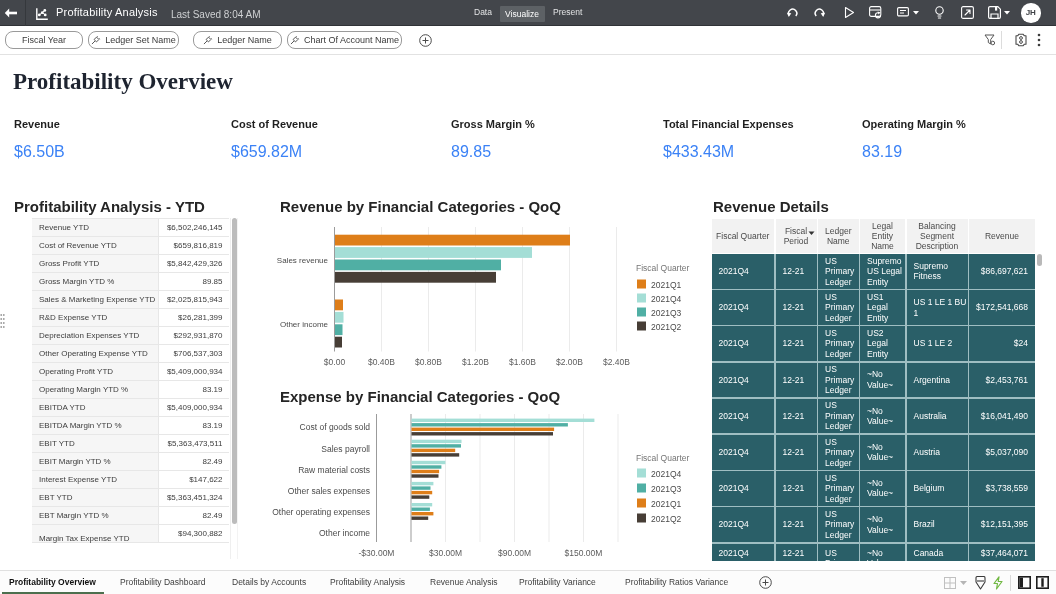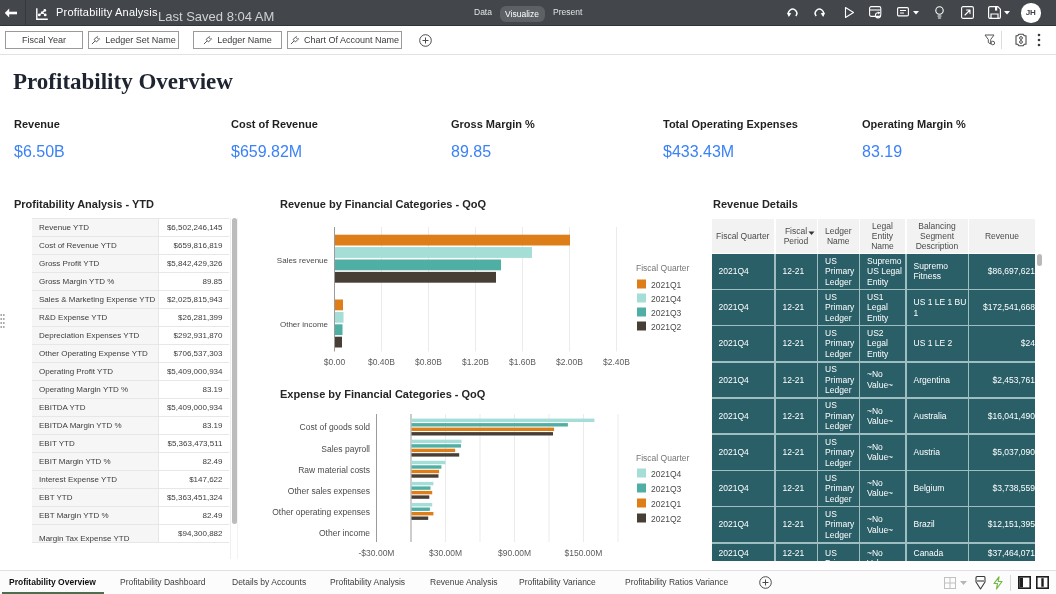--- a/index.html
+++ b/index.html
@@ -1,46 +1,46 @@
 <!DOCTYPE html>
 <html><head><meta charset="utf-8"><style>
 *{margin:0;padding:0;box-sizing:border-box}
 html,body{width:1056px;height:594px;overflow:hidden;font-family:"Liberation Sans",sans-serif;background:#fff}
 #page{position:relative;width:1056px;height:594px;background:#fff}
 .abs{position:absolute}
 
 #topbar{position:absolute;left:0;top:0;width:1056px;height:26px;background:#43464b;color:#fff;border-bottom:1px solid #303337}
 #topbar .divider{position:absolute;left:25px;top:0;width:1px;height:26px;background:#35383c}
 #tb-title{position:absolute;left:56px;top:6px;font-size:11px;color:#fff;letter-spacing:.2px}
-#tb-saved{position:absolute;left:158px;top:8.5px;font-size:13px;color:#cfd1d3}
+#tb-saved{position:absolute;left:171px;top:8.5px;font-size:10px;color:#cfd1d3}
 .tb-tab{position:absolute;top:7px;font-size:8.5px;color:#e3e4e5}
-#tb-viz{left:499.5px;top:6px;width:45px;height:16px;background:#5d6165;border-radius:6px;color:#fff;display:flex;align-items:center;justify-content:center;padding:0}
+#tb-viz{left:499.5px;top:6px;width:45px;height:16px;background:#5d6165;border-radius:1px;color:#fff;display:flex;align-items:center;justify-content:center;padding:0}
 
 #filterbar{position:absolute;left:0;top:27px;width:1056px;height:28px;background:#fff;border-bottom:1px solid #e2e2e2}
-.chip{position:absolute;top:31px;height:18px;border:1px solid #9a9a9a;border-radius:0;font-size:9px;color:#3a3a3a;display:flex;align-items:center;justify-content:center;background:#fff}
+.chip{position:absolute;top:31px;height:18px;border:1px solid #9a9a9a;border-radius:8px;font-size:9px;color:#3a3a3a;display:flex;align-items:center;justify-content:center;background:#fff}
 
 #h1{position:absolute;left:13px;top:69px;font-family:"Liberation Serif",serif;font-weight:700;font-size:23px;color:#1e2430}
 .kpi-label{position:absolute;top:118px;font-size:11px;font-weight:700;color:#1f1f1f}
 .kpi-value{position:absolute;top:143px;font-size:16px;color:#3b82f6}
-.viz-title{position:absolute;font-size:11px;font-weight:700;color:#252525}
+.viz-title{position:absolute;font-size:15px;font-weight:700;color:#252525}
 
 #ltable{position:absolute;left:32px;top:218px;width:196.5px;height:341px;overflow:hidden;font-size:8px;color:#3c3c3c;border-top:1px solid #e7e7e7}
 .lrow{display:flex;height:18px;border-bottom:1px solid #e7e7e7}
 .lrow .lc1{width:127px;background:#f6f6f6;display:flex;align-items:center;padding-left:7px;white-space:nowrap;border-right:1px solid #e7e7e7}
 .lrow .lc2{width:69.5px;background:#fff;display:flex;align-items:center;justify-content:flex-end;padding-right:6px;white-space:nowrap}
 #lscroll{position:absolute;left:229.5px;top:218px;width:8px;height:341px;background:#fff;border-left:1px solid #efefef;border-right:1px solid #f3f3f3}
 #lthumb{position:absolute;left:1px;top:0px;width:5px;height:306px;background:#bcbcbc;border-radius:3px}
 
 #rtable{position:absolute;left:711.5px;top:218.5px;width:323.5px;color:#fff}
 .rhead{display:flex;height:34px;margin-bottom:1.5px}
 .rhead .hc{background:#f2f2f2;color:#4a4a4a;font-size:8.5px;line-height:10px;display:flex;align-items:center;justify-content:center;text-align:center;margin-right:1.5px}
 .rrow{display:flex;height:34.7px;margin-bottom:1.5px}
 #rbody{background:#9fbec2;overflow:hidden;height:306.6px;width:323.5px}
 .rrow .dc{background:#2a5f68;font-size:8.5px;line-height:10.5px;display:flex;align-items:center;padding-left:7px;margin-right:1.5px}
-.rrow .dcr{justify-content:flex-end;padding-left:0}
+.rrow .dcr{justify-content:flex-end;padding-right:7px;padding-left:0}
 .w1{width:62.5px}.w2{width:41px}.w3{width:40.5px}.w4{width:45px}.w5{width:61px}.w6{width:66px;margin-right:0 !important}
 #rscroll{position:absolute;left:1036px;top:218.5px;width:7px;height:341px;background:#fff}
 #rthumb{position:absolute;left:1px;top:35px;width:4.5px;height:12px;background:#b9b9b9;border-radius:2.5px}
 
 #bottombar{position:absolute;left:0;top:570px;width:1056px;height:24px;background:#fcfcfc;border-top:1px solid #e0e0e0}
 .btab{position:absolute;top:6px;font-size:8.5px;color:#3d3d3d;white-space:nowrap}
 #btab-active{font-weight:700;color:#101010}
 #bunderline{position:absolute;left:2px;top:20.5px;width:102px;height:3.5px;background:#4c6f4e}
 </style></head>
 <body>
@@ -140,21 +140,21 @@
   <svg class="abs" style="left:1037px;top:33px" width="4" height="14" viewBox="0 0 4 14">
       <circle cx="2" cy="2" r="1.3" fill="#3d3d3d"></circle>
       <circle cx="2" cy="7" r="1.3" fill="#3d3d3d"></circle>
       <circle cx="2" cy="12" r="1.3" fill="#3d3d3d"></circle>
     </svg>
 
   <div id="h1">Profitability Overview</div>
   <div class="kpi-label" style="left:14px">Revenue</div>
   <div class="kpi-label" style="left:231px">Cost of Revenue</div>
   <div class="kpi-label" style="left:451px">Gross Margin %</div>
-  <div class="kpi-label" style="left:663px">Total Operating Expenses</div>
+  <div class="kpi-label" style="left:663px">Total Financial Expenses</div>
   <div class="kpi-label" style="left:862px">Operating Margin %</div>
   <div class="kpi-value" style="left:14px">$6.50B</div>
   <div class="kpi-value" style="left:231px">$659.82M</div>
   <div class="kpi-value" style="left:451px">89.85</div>
   <div class="kpi-value" style="left:663px">$433.43M</div>
   <div class="kpi-value" style="left:862px">83.19</div>
 
   <div class="viz-title" style="left:14px;top:198px">Profitability Analysis - YTD</div>
   <div class="viz-title" style="left:280px;top:198px">Revenue by Financial Categories - QoQ</div>
   <div class="viz-title" style="left:280px;top:388px">Expense by Financial Categories - QoQ</div>

